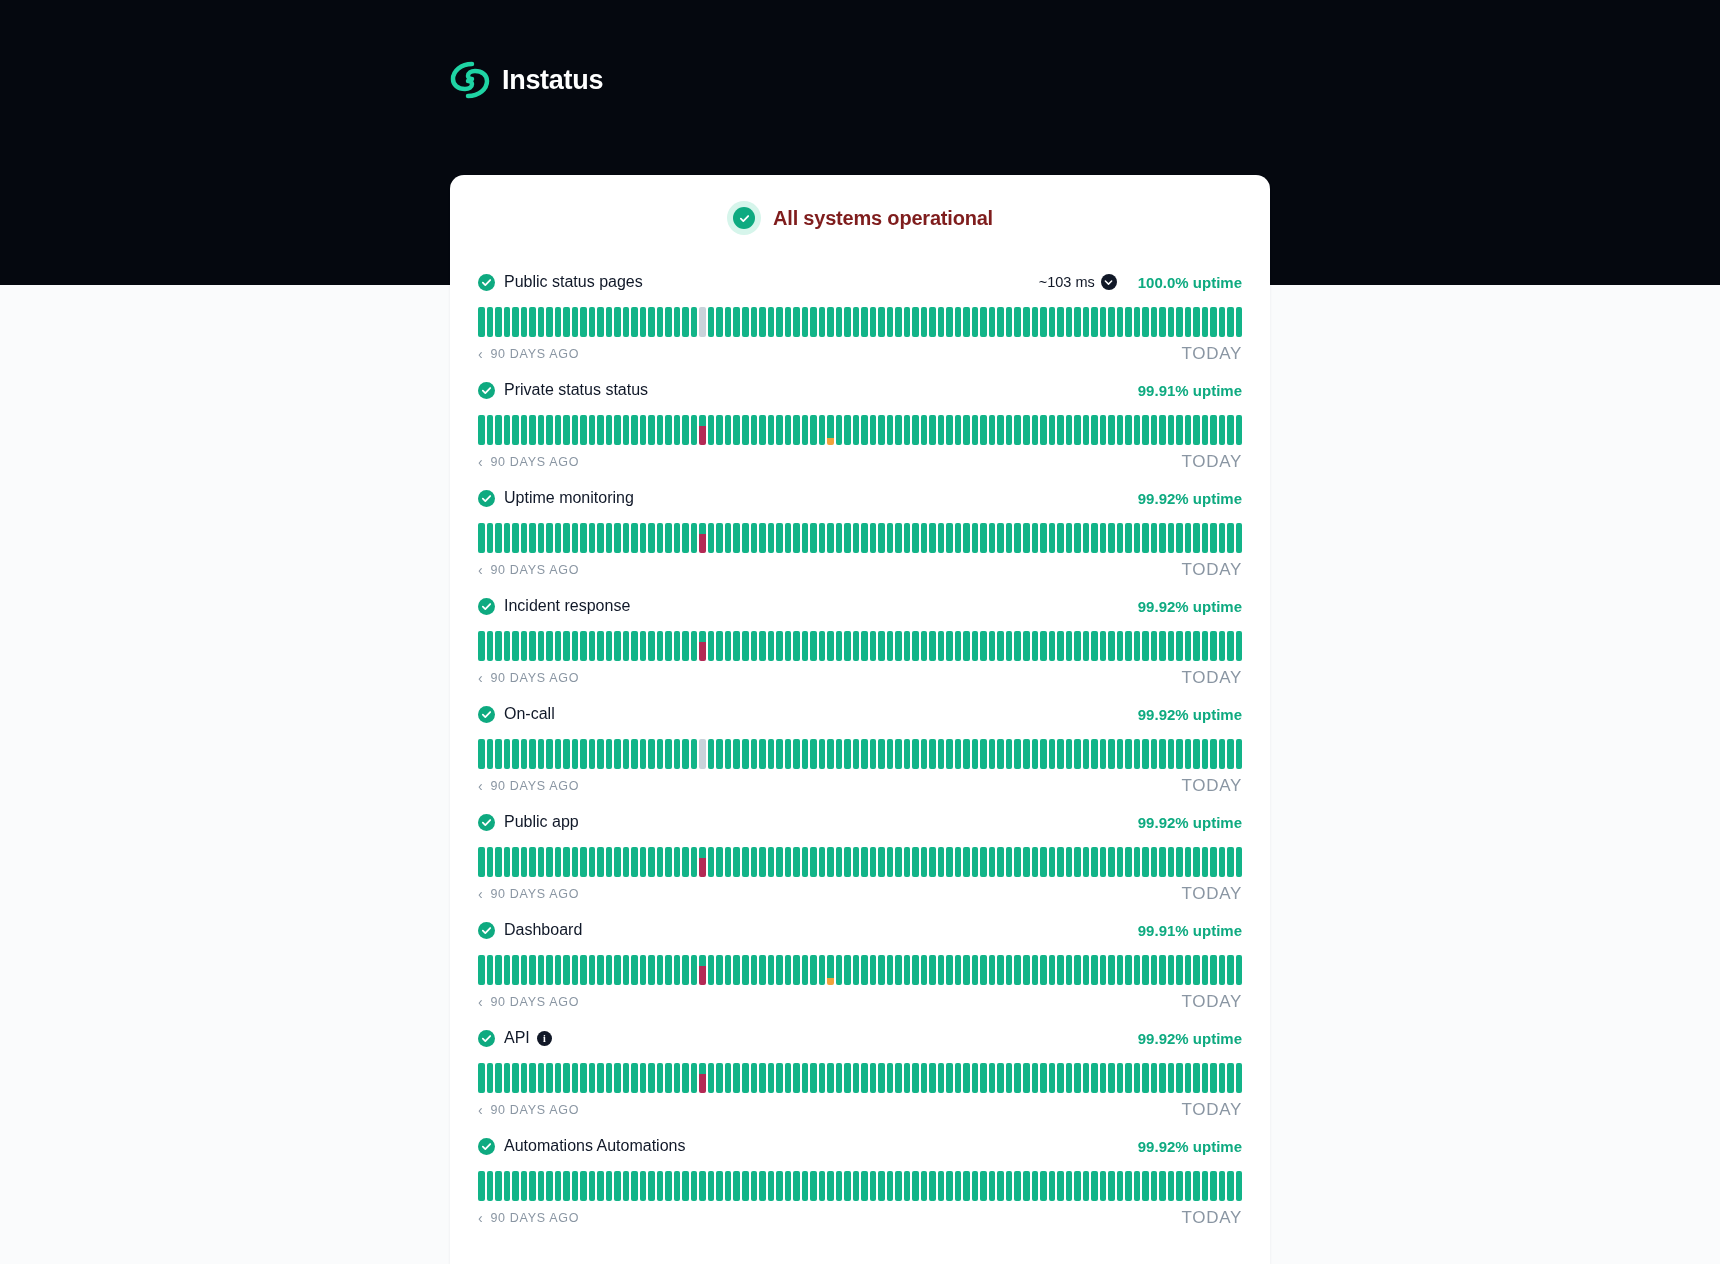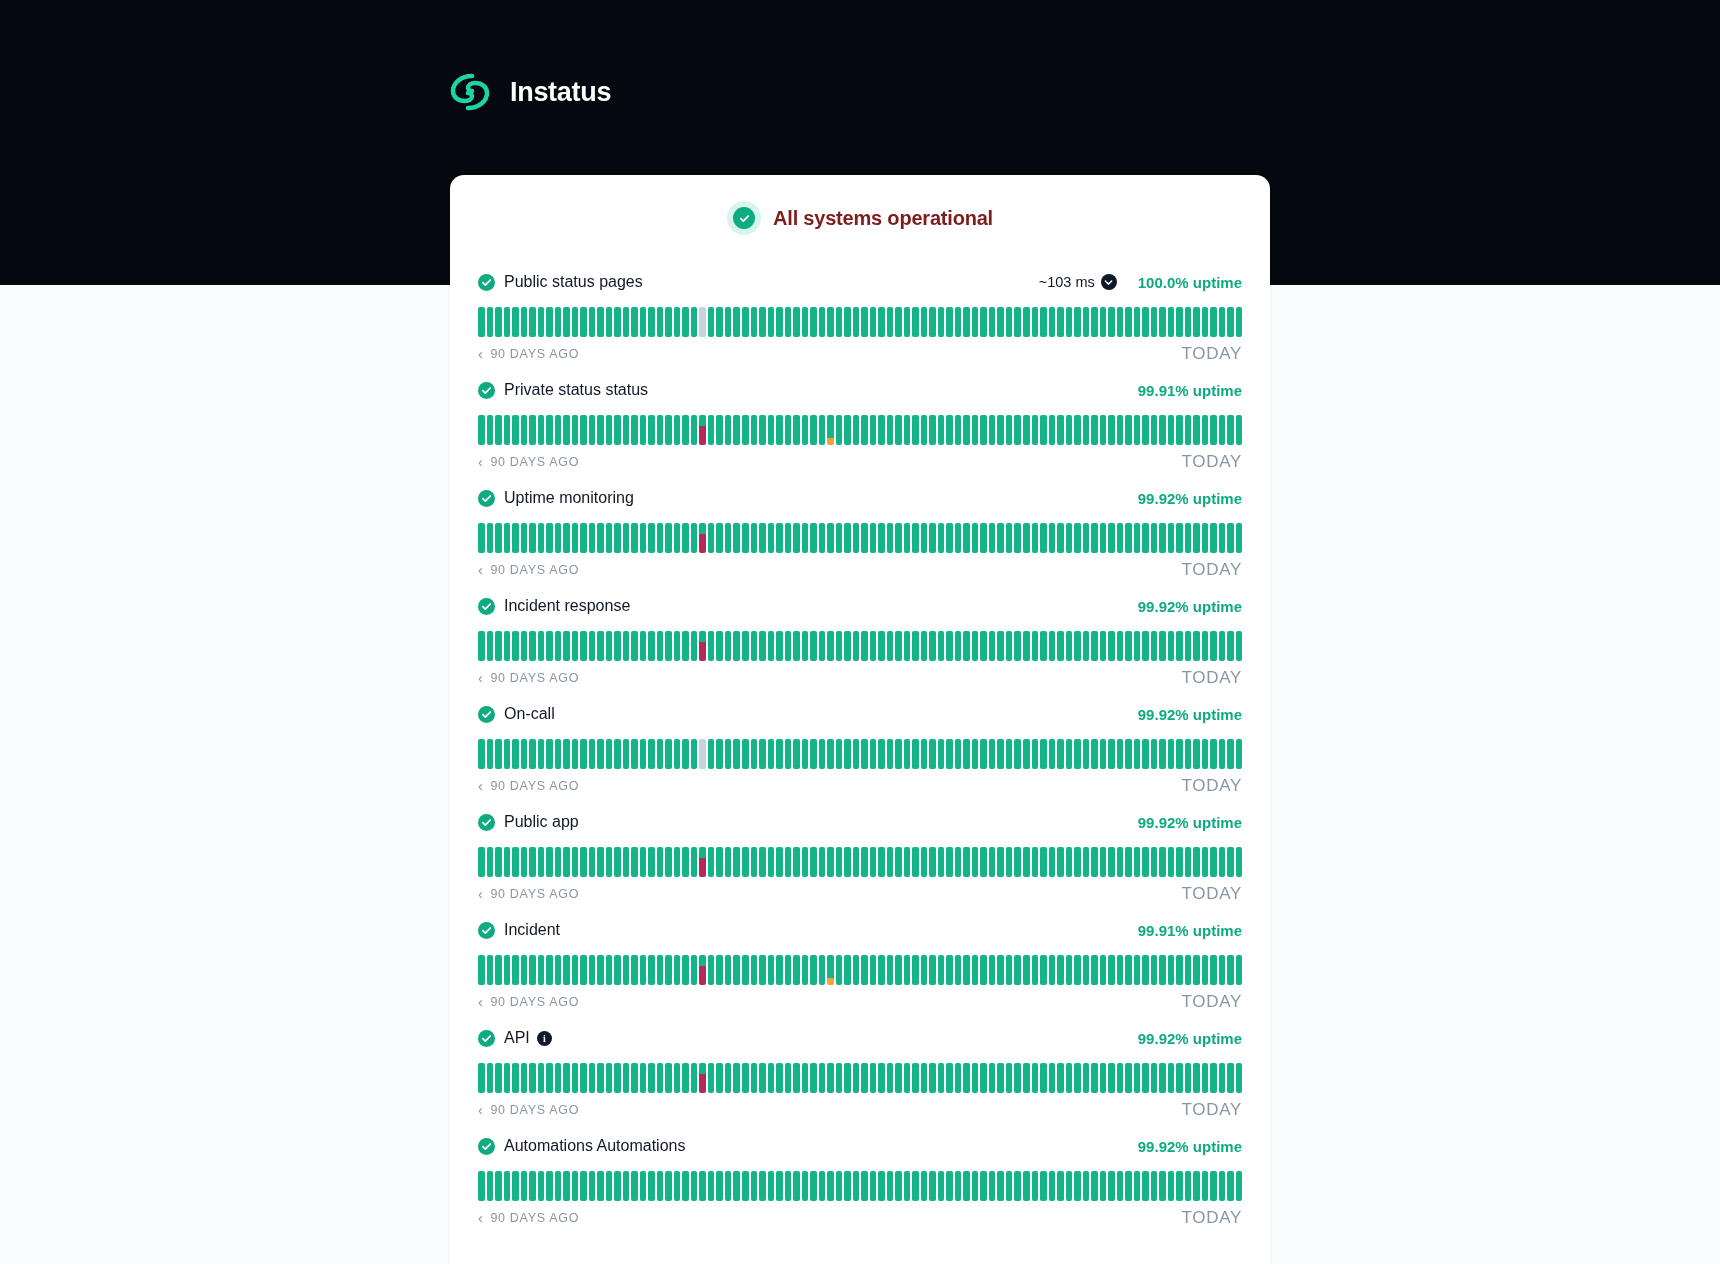--- a/index.html
+++ b/index.html
@@ -28,24 +28,24 @@
   }
   .header-inner {
     position: absolute;
     top: 55px;
     left: 450px;
     width: 820px;
     height: 60px;
   }
   .brand {
     position: absolute;
-    left: 0; top: 18px;
+    left: 0; top: 6px;
     display: flex;
     align-items: center;
-    gap: 20px;
+    gap: 12px;
   }
   .brand-logo { width: 40px; height: 38px; display:block; }
   .brand-name {
     color: #ffffff;
     font-size: 27px;
     font-weight: 700;
     letter-spacing: -0.3px;
   }
   .nav {
     position: absolute;
@@ -938,21 +938,21 @@
             <span class="tl-right">TODAY</span>
           </div>
         </div>
         <div class="service">
           <div class="svc-head">
             <span class="svc-check">
               <svg class="tick" viewBox="0 0 12 12">
                 <path d="M2 6.2 L4.7 8.8 L10 3.3" fill="none" stroke="#ffffff" stroke-width="1.9" stroke-linecap="round" stroke-linejoin="round"></path>
               </svg>
             </span>
-            <span class="svc-name">Incident</span>
+            <span class="svc-name">Dashboard</span>
             <span class="svc-right">
               <span class="uptime">99.91% uptime</span>
             </span>
           </div>
           <div class="bars">
             <span class="bar"></span>
             <span class="bar"></span>
             <span class="bar"></span>
             <span class="bar"></span>
             <span class="bar"></span>

